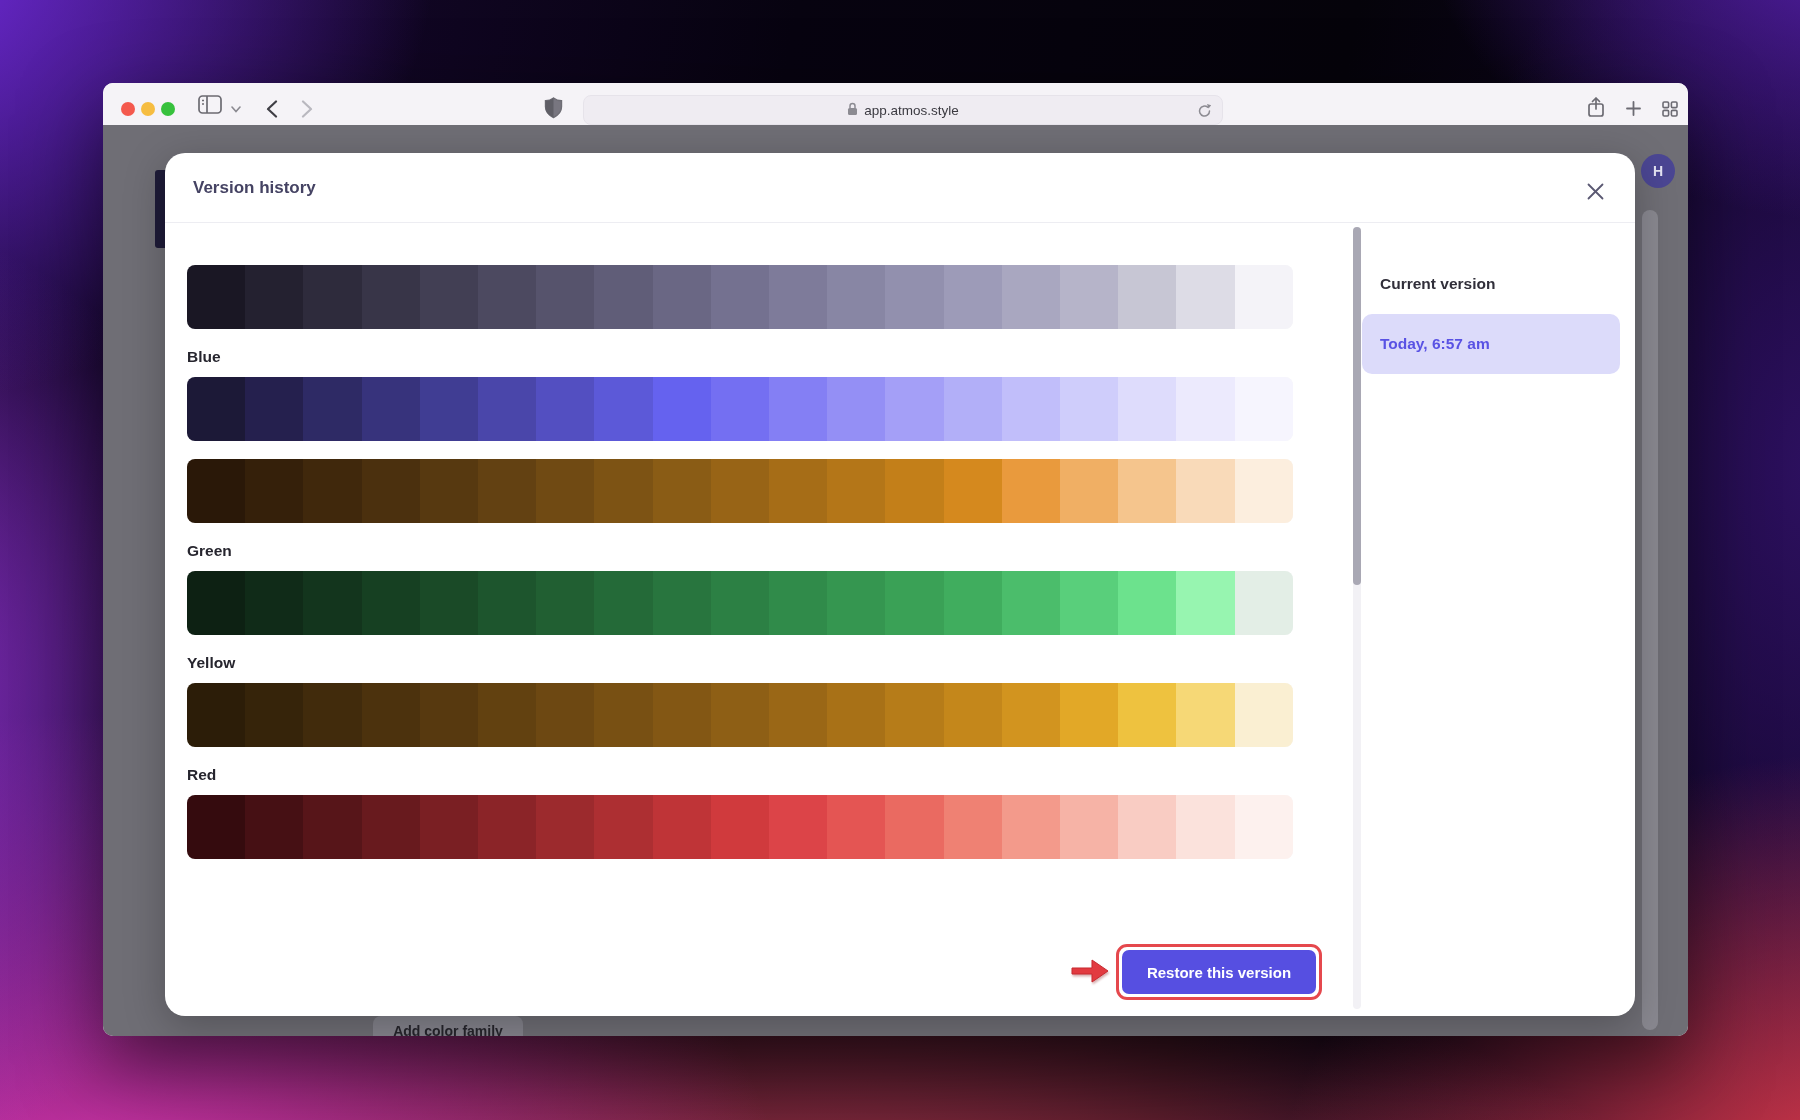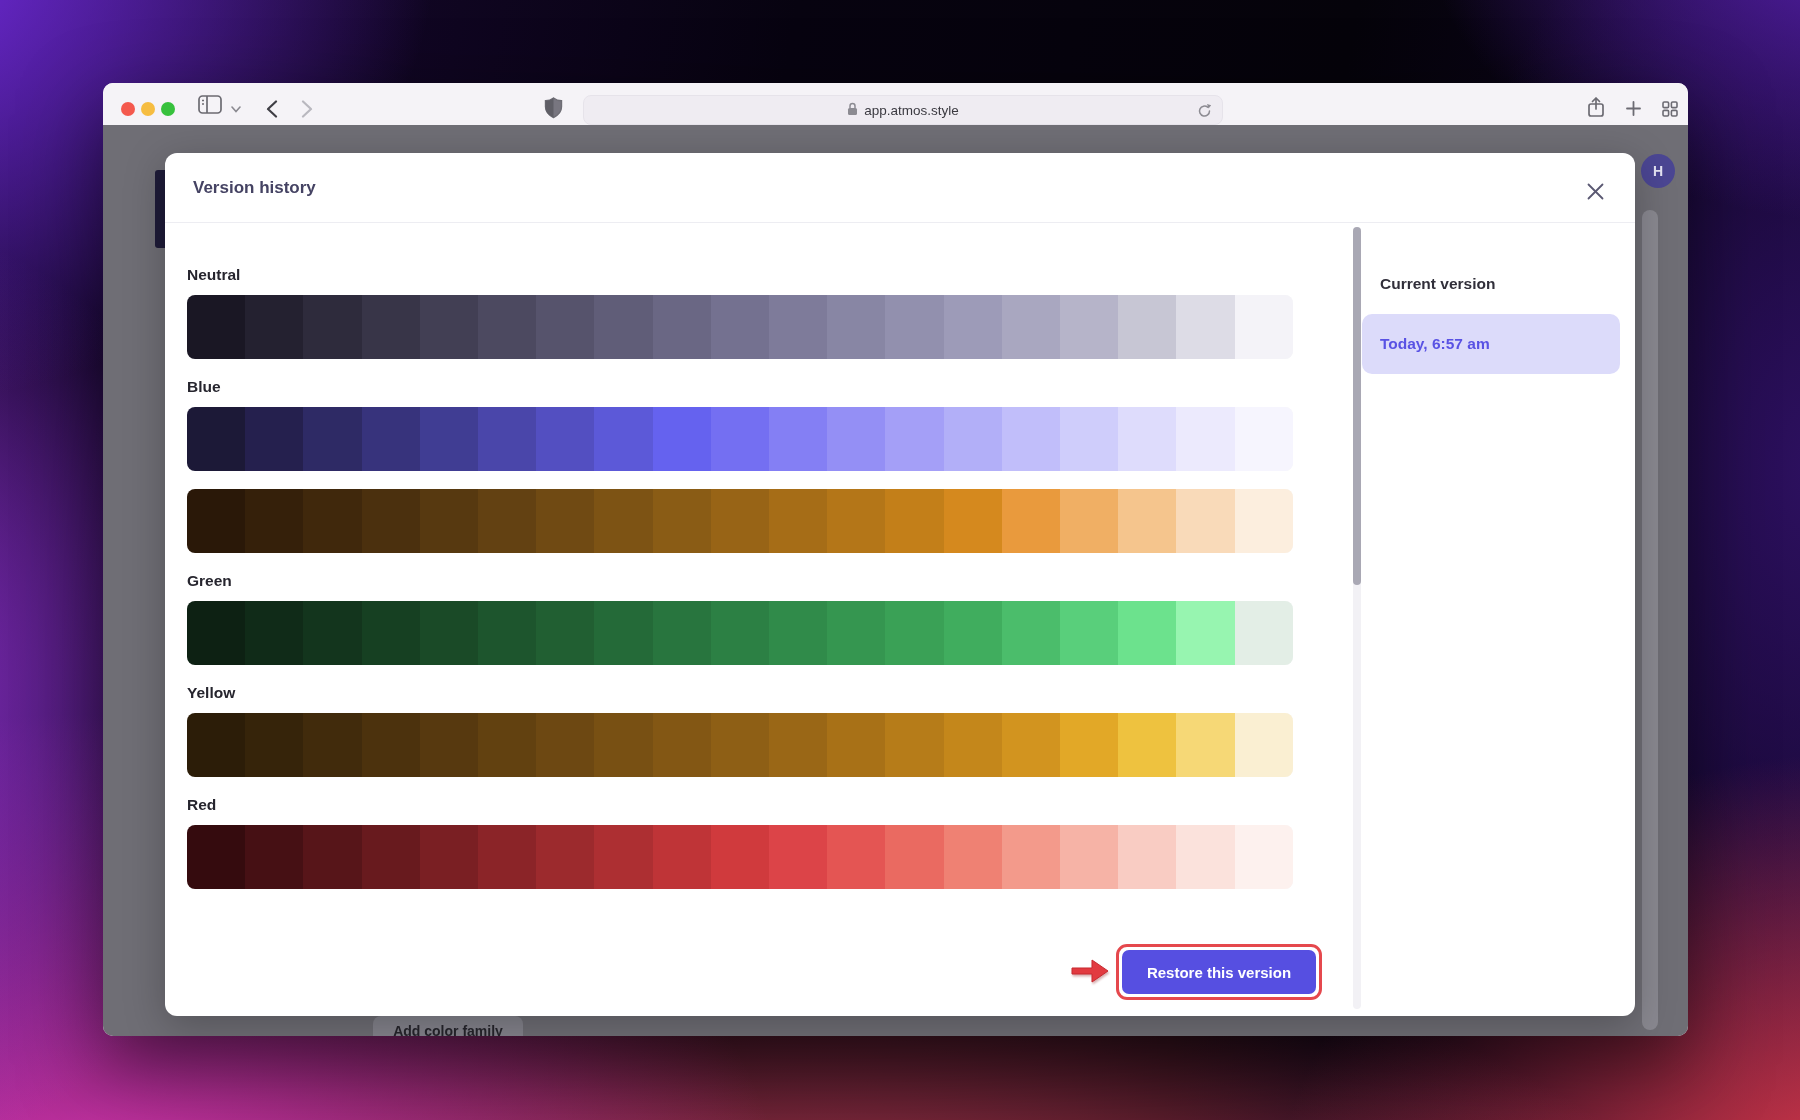--- a/index.html
+++ b/index.html
@@ -44,21 +44,21 @@
     display:flex; align-items:center; justify-content:center;
   }
   .bg-addbtn{
     left:270px; top:891px; width:150px; height:30px; background:#84838c; border-radius:8px;
     display:flex; align-items:center; justify-content:center;
     color:#26252c; font-weight:bold; font-size:14px;
   }
   
   .modal{
     position:absolute; left:62px; top:70px; width:1470px; height:863px;
-    background:#fff; border-radius:12px; overflow:hidden;
+    background:#fff; border-radius:20px; overflow:hidden;
     box-shadow:0 10px 40px rgba(0,0,0,.25);
   }
   .modal-header{
     position:relative; height:70px; border-bottom:1px solid #ededf2;
     display:flex; align-items:center; padding-left:28px;
   }
   .modal-title{ font-size:17px; font-weight:bold; color:#454363; }
   .close-btn{
     position:absolute; left:1412px; top:22px; width:36px; height:36px;
     display:flex; align-items:center; justify-content:center; background:none; border:none; cursor:pointer;
@@ -197,21 +197,20 @@
                 <line x1="1.5" y1="1.5" x2="15.5" y2="15.5" stroke="#5a5872" stroke-width="1.8" stroke-linecap="round"></line>
                 <line x1="15.5" y1="1.5" x2="1.5" y2="15.5" stroke="#5a5872" stroke-width="1.8" stroke-linecap="round"></line>
               </svg>
           </span>
         </button>
       </div>
 
       <div class="modal-body">
         <div class="families">
   <div class="family">
-    <div class="family-label">Neutral</div>
     <div class="family-bar">
                 <div class="swatch" style="background: rgb(26, 23, 36);"></div>
                 <div class="swatch" style="background: rgb(36, 33, 48);"></div>
                 <div class="swatch" style="background: rgb(46, 43, 60);"></div>
                 <div class="swatch" style="background: rgb(56, 53, 72);"></div>
                 <div class="swatch" style="background: rgb(66, 63, 84);"></div>
                 <div class="swatch" style="background: rgb(76, 73, 96);"></div>
                 <div class="swatch" style="background: rgb(86, 83, 108);"></div>
                 <div class="swatch" style="background: rgb(96, 93, 120);"></div>
                 <div class="swatch" style="background: rgb(106, 103, 132);"></div>

